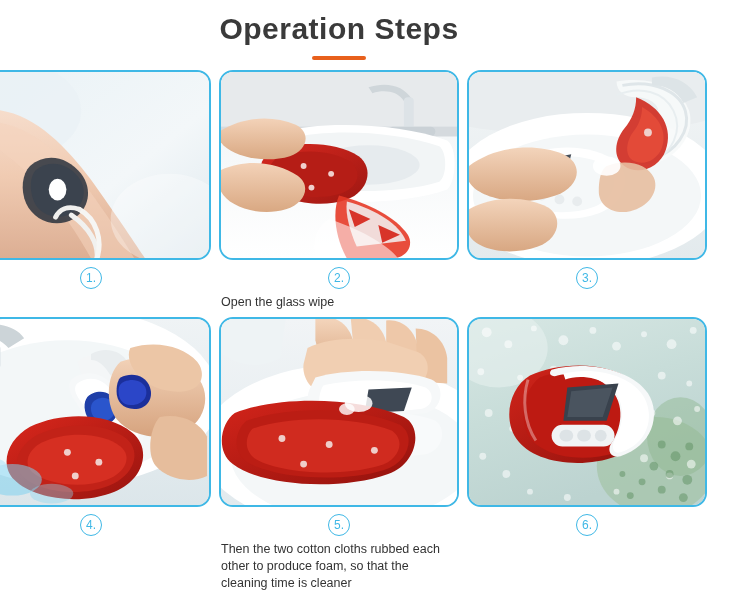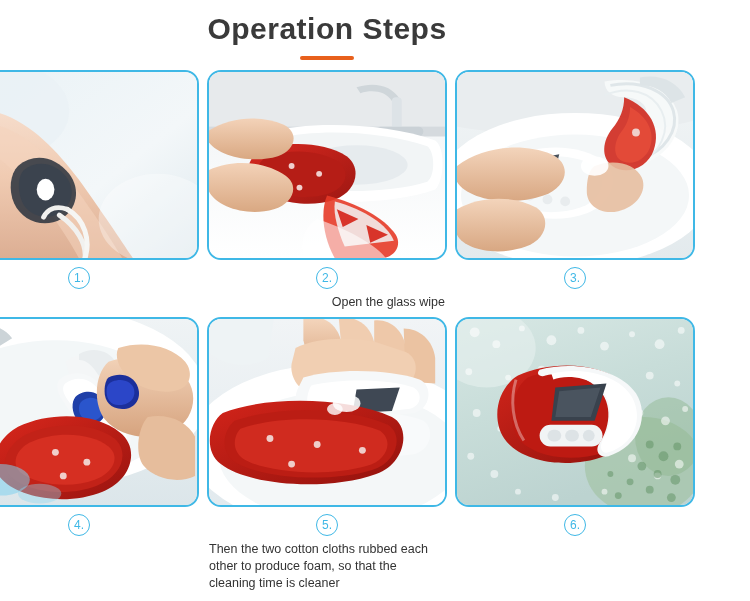--- a/index.html
+++ b/index.html
@@ -11,20 +11,21 @@
     width: 750px;
     height: 601px;
     background: #ffffff;
     font-family: "Liberation Sans", sans-serif;
     overflow: hidden;
   }
   .page {
     position: relative;
     width: 654px;
     height: 601px;
+    margin-left: 12px;
   }
   .title {
     text-align: center;
     font-size: 30px;
     font-weight: bold;
     color: #3a3a3a;
     letter-spacing: 0.5px;
     padding-top: 12px;
     margin: 0;
   }
@@ -72,21 +73,21 @@
     margin-bottom: 5px;
     background: #ffffff;
   }
   .caption {
     font-size: 12.5px;
     color: #333333;
     line-height: 17px;
     width: 240px;
     padding: 0 2px;
   }
-  .caption.center { text-align: right; }
+  .caption.center { text-align: left; }
   .caption.left { text-align: left; }
   .row2 { margin-top: 6px; }
 </style>
 </head>
 <body>
 
 <div class="page">
 
   <h1 class="title">Operation Steps</h1>
   <div class="title-underline"></div>

